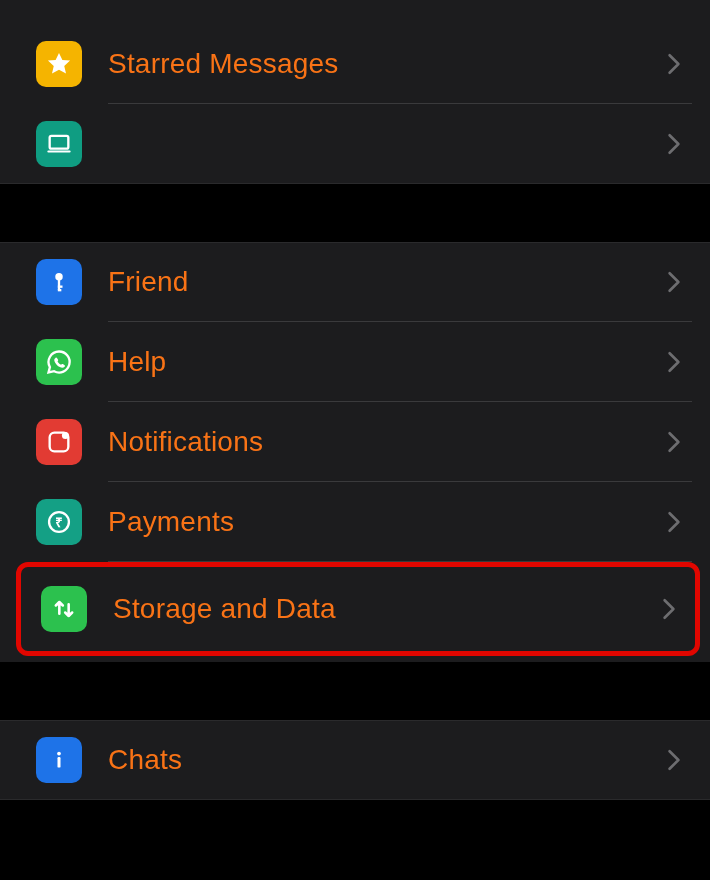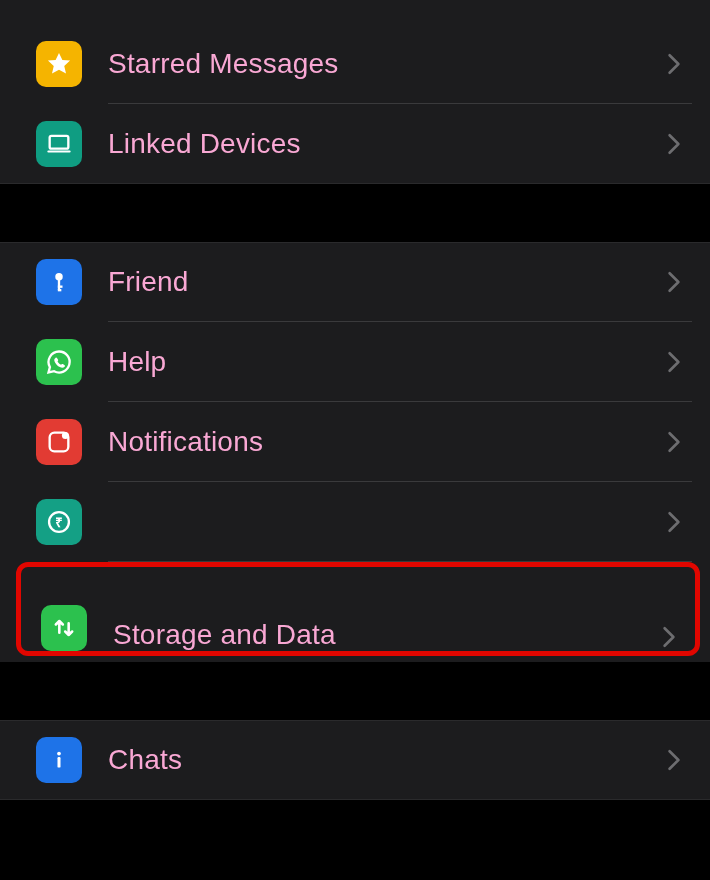--- a/index.html
+++ b/index.html
@@ -44,36 +44,36 @@
       display: flex;
       align-items: center;
       justify-content: center;
       flex: 0 0 auto;
       margin-right: 26px;
     }
     .icon-box svg { width: 28px; height: 28px; }
     .row-label {
       font-size: 28px;
       font-weight: 400;
-      color: #f9a8d4;
+      color: #f97316;
       letter-spacing: 0.2px;
     }
     .chevron {
       margin-left: auto;
       width: 16px; height: 28px;
       display: flex; align-items: center; justify-content: center;
     }
     .chevron svg { width: 14px; height: 22px; }
     .highlight-frame {
       border: 5px solid #e10600;
       border-radius: 12px;
       margin: 0 10px 0 16px;
       padding: 0;
     }
-    .highlight-frame .row { height: 84px; padding-left: 20px; padding-right: 18px; align-items: flex-end; }
+    .highlight-frame .row { height: 84px; padding-left: 20px; padding-right: 18px; }
   </style>
 </head>
 <body>
 
 <div class="section">
   <div style="height:24px;"></div>
   <div class="row">
     <span class="icon-box" style="background: rgb(245, 180, 0);">
       <svg viewBox="0 0 24 24" fill="#fff">
           <path d="M12 2.5l2.9 6 6.6.6-5 4.6 1.5 6.5L12 16.9l-6 3.3 1.5-6.5-5-4.6 6.6-.6z"></path>
@@ -87,21 +87,20 @@
     </span>
     <div class="divider"></div>
   </div>
   <div class="row">
     <span class="icon-box" style="background: rgb(15, 157, 130);">
       <svg viewBox="0 0 24 24" fill="none">
           <rect x="4" y="5" width="16" height="11" rx="1.5" stroke="#fff" stroke-width="2"></rect>
           <rect x="2" y="17.5" width="20" height="1.8" rx="0.9" fill="#fff"></rect>
         </svg>
     </span>
-    <span class="row-label">Linked Devices</span>
     <span class="chevron">
       <svg viewBox="0 0 12 20" fill="none">
           <path d="M2 2l8 8-8 8" stroke="#6d6d70" stroke-width="2.4" stroke-linecap="round" stroke-linejoin="round"></path>
         </svg>
     </span>
     <div class="divider"></div>
   </div>
 </div>
 
 <div class="gap"></div>
@@ -155,20 +154,21 @@
     </span>
     <div class="divider"></div>
   </div>
   <div class="row">
     <span class="icon-box" style="background: rgb(20, 160, 133);">
       <svg viewBox="0 0 24 24" fill="none">
           <circle cx="12" cy="12" r="8.5" stroke="#fff" stroke-width="2"></circle>
           <text x="12" y="16" font-size="11" font-weight="700" fill="#fff" text-anchor="middle" font-family="Arial">₹</text>
         </svg>
     </span>
+    <span class="row-label">Payments</span>
     <span class="chevron">
       <svg viewBox="0 0 12 20" fill="none">
           <path d="M2 2l8 8-8 8" stroke="#6d6d70" stroke-width="2.4" stroke-linecap="round" stroke-linejoin="round"></path>
         </svg>
     </span>
     <div class="divider"></div>
   </div>
 
   <div class="highlight-frame">
     <div class="row">

